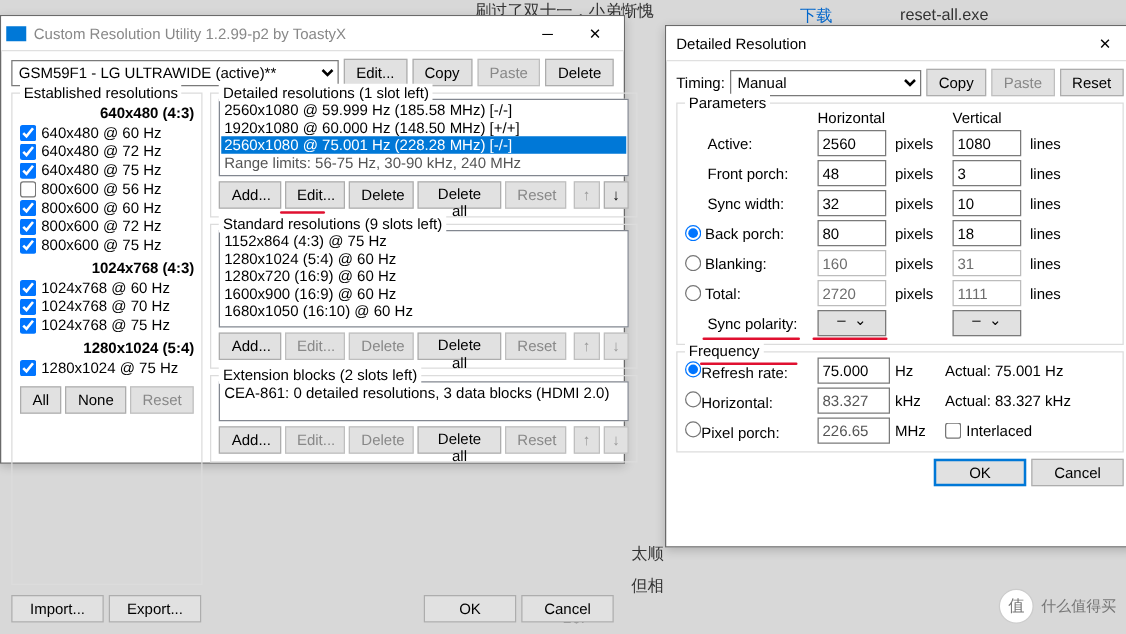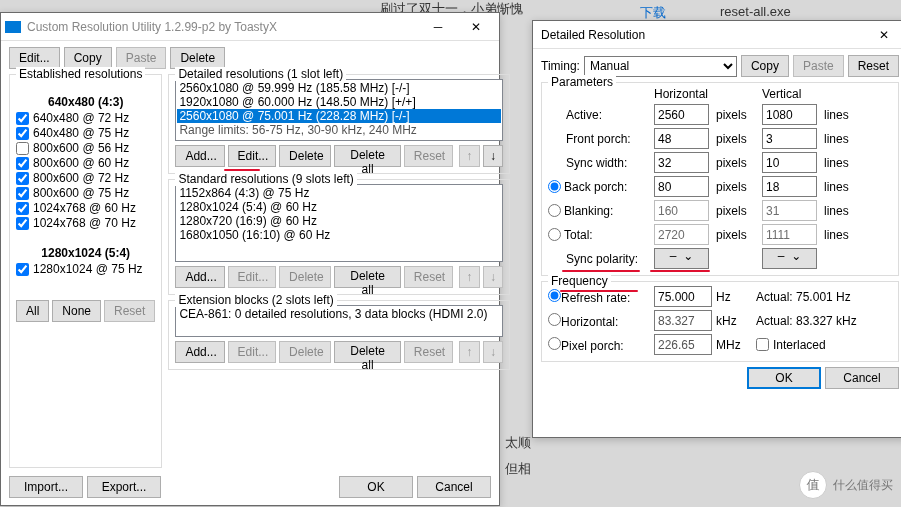--- a/index.html
+++ b/index.html
@@ -17,21 +17,21 @@
 .btn{border:1px solid #adadad;background:#e1e1e1;padding:2px 9px;height:22px;cursor:pointer;min-width:42px}
 .btn:disabled{color:#888;background:#e1e1e1;border-color:#bfbfbf;cursor:default}
 .btn.primary{border:2px solid #0078d7;padding:1px 8px}
 fieldset,.group{border:1px solid #dcdcdc;padding:4px 6px 6px;margin-bottom:5px;position:relative}
 .group-title{position:absolute;top:-8px;left:6px;background:#fff;padding:0 3px;font-size:12px}
 .list{border:1px solid #828790;background:#fff;padding:1px;overflow:auto}
 .li{padding:0 2px;white-space:nowrap;cursor:default}
 .li.sel{background:#0078d7;color:#fff}
 .chk{display:flex;align-items:center;gap:4px;margin:1px 0;cursor:pointer}
 .chk input{margin:0}
-.hdr{font-weight:bold;margin:16px 0 2px;text-align:center}
+.hdr{font-weight:bold;margin:4px 0 2px;text-align:right}
 .cols{display:flex;gap:6px}
 .leftcol{width:155px}
 .rightcol{flex:1}
 .grp-btns{display:flex;gap:3px;margin-top:4px;align-items:center}
 .arrow{width:22px;height:22px;border:1px solid #adadad;background:#e1e1e1;display:flex;align-items:center;justify-content:center}
 .arrow:disabled{color:#999;border-color:#bfbfbf}
 .red{position:absolute;height:2px;background:#e01030;border-radius:2px}
 .paramgrid{display:grid;grid-template-columns:102px 58px 42px 58px 42px;gap:3px 4px;align-items:center}
 .paramgrid .lab{text-align:left;display:flex;align-items:center;gap:3px}
 .paramgrid .lab input[type=radio]{margin:0}
@@ -47,41 +47,46 @@
 </head>
 <body>
 
 <span class="bg-txt" style="top:0;left:380px">刷过了双十一，小弟惭愧</span>
 <span class="bg-txt" style="top:4px;left:640px;color:#06c">下载</span>
 <span class="bg-txt" style="top:4px;left:720px">reset-all.exe</span>
 <span class="bg-txt" style="top:434px;left:505px">太顺</span>
 <span class="bg-txt" style="top:460px;left:505px">但相</span>
 <span class="bg-txt" style="top:486px;left:450px">16:</span>
 
-<div class="win" style="left:0;top:12px;width:500px;height:494px">
+<div class="win" style="left:0;top:12px;width:500px;height:359px">
  <div class="titlebar">
   <span class="ico"></span>
   <span class="txt">Custom Resolution Utility 1.2.99-p2 by ToastyX</span>
   <span class="winbtn">─</span>
   <span class="winbtn close">✕</span>
  </div>
  <div class="body">
   <div class="row">
+   <select style="flex:1"><option>GSM59F1 - LG ULTRAWIDE (active)**</option></select>
    <button class="btn">Edit...</button>
    <button class="btn">Copy</button>
    <button class="btn" disabled="">Paste</button>
    <button class="btn">Delete</button>
   </div>
   <div class="cols">
    <div class="leftcol">
     <div class="group" style="height:394px">
      <span class="group-title">Established resolutions</span>
      <div class="hdr">640x480 (4:3)</div>
      <label class="chk">
               <input type="checkbox" checked="" style="">
+              <span>640x480 @ 60 Hz</span>
+            </label>
+     <label class="chk">
+              <input type="checkbox" checked="" style="">
               <span>640x480 @ 72 Hz</span>
             </label>
      <label class="chk">
               <input type="checkbox" checked="" style="">
               <span>640x480 @ 75 Hz</span>
             </label>
      <label class="chk">
               <input type="checkbox" style="">
               <span>800x600 @ 56 Hz</span>
             </label>
@@ -90,34 +95,39 @@
               <span>800x600 @ 60 Hz</span>
             </label>
      <label class="chk">
               <input type="checkbox" checked="" style="">
               <span>800x600 @ 72 Hz</span>
             </label>
      <label class="chk">
               <input type="checkbox" checked="" style="">
               <span>800x600 @ 75 Hz</span>
             </label>
+     <div class="hdr">1024x768 (4:3)</div>
      <label class="chk">
               <input type="checkbox" checked="" style="">
               <span>1024x768 @ 60 Hz</span>
             </label>
      <label class="chk">
               <input type="checkbox" checked="" style="">
               <span>1024x768 @ 70 Hz</span>
             </label>
+     <label class="chk">
+              <input type="checkbox" checked="" style="">
+              <span>1024x768 @ 75 Hz</span>
+            </label>
      <div class="hdr">1280x1024 (5:4)</div>
      <label class="chk">
               <input type="checkbox" checked="" style="">
               <span>1280x1024 @ 75 Hz</span>
             </label>
-     <div class="grp-btns" style="margin-top:24px">
+     <div class="grp-btns" style="margin-top:8px">
       <button class="btn" style="min-width:32px">All</button>
       <button class="btn" style="min-width:40px">None</button>
       <button class="btn" disabled="" style="min-width:40px">Reset</button>
      </div>
     </div>
    </div>
    <div class="rightcol">
     <div class="group">
      <span class="group-title">Detailed resolutions (1 slot left)</span>
      <div class="list" style="height:62px">
@@ -137,20 +147,21 @@
       <button class="arrow">↓</button>
      </div>
      <div class="red" style="left:55px;bottom:2px;width:36px"></div>
     </div>
     <div class="group">
      <span class="group-title">Standard resolutions (9 slots left)</span>
      <div class="list" style="height:78px">
       <div class="li">1152x864 (4:3) @ 75 Hz</div>
       <div class="li">1280x1024 (5:4) @ 60 Hz</div>
       <div class="li">1280x720 (16:9) @ 60 Hz</div>
+      <div class="li">1600x900 (16:9) @ 60 Hz</div>
       <div class="li">1680x1050 (16:10) @ 60 Hz</div>
      </div>
      <div class="grp-btns">
       <button class="btn">Add...</button>
       <button class="btn" disabled="">Edit...</button>
       <button class="btn" disabled="">Delete</button>
       <button class="btn">Delete all</button>
       <button class="btn" disabled="">Reset</button>
       <span style="flex:1"></span>
       <button class="arrow" disabled="">↑</button>

